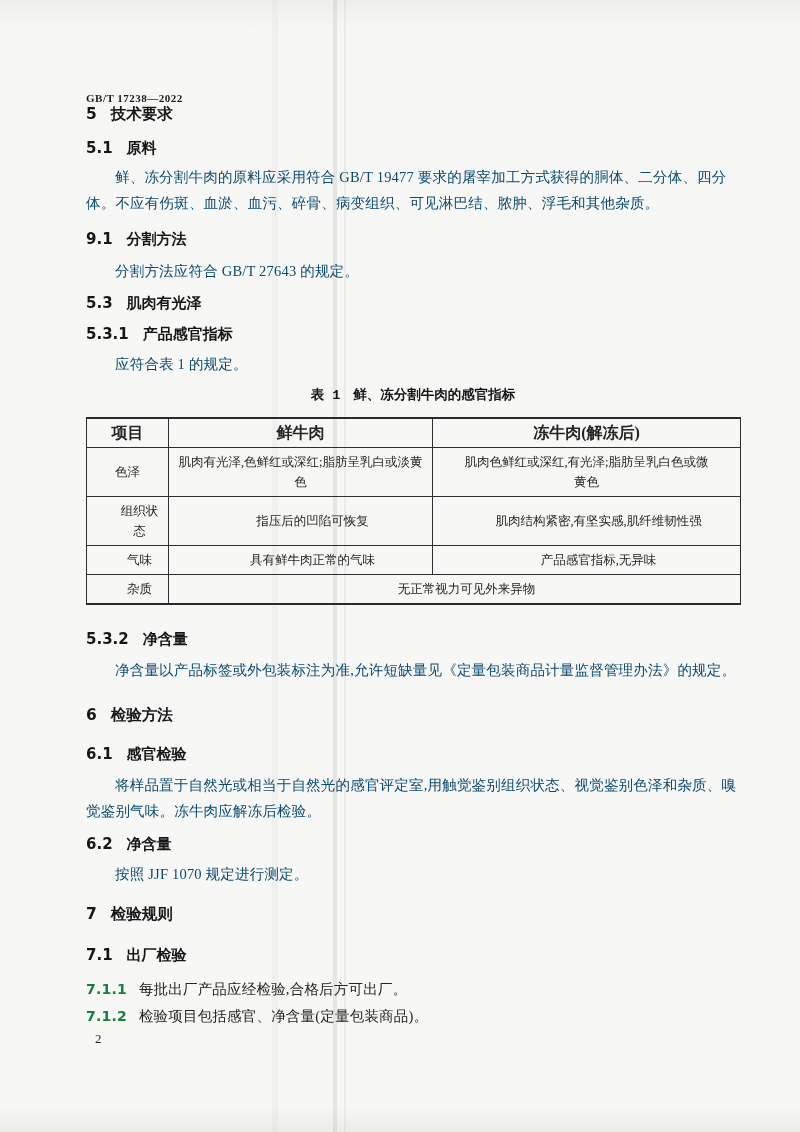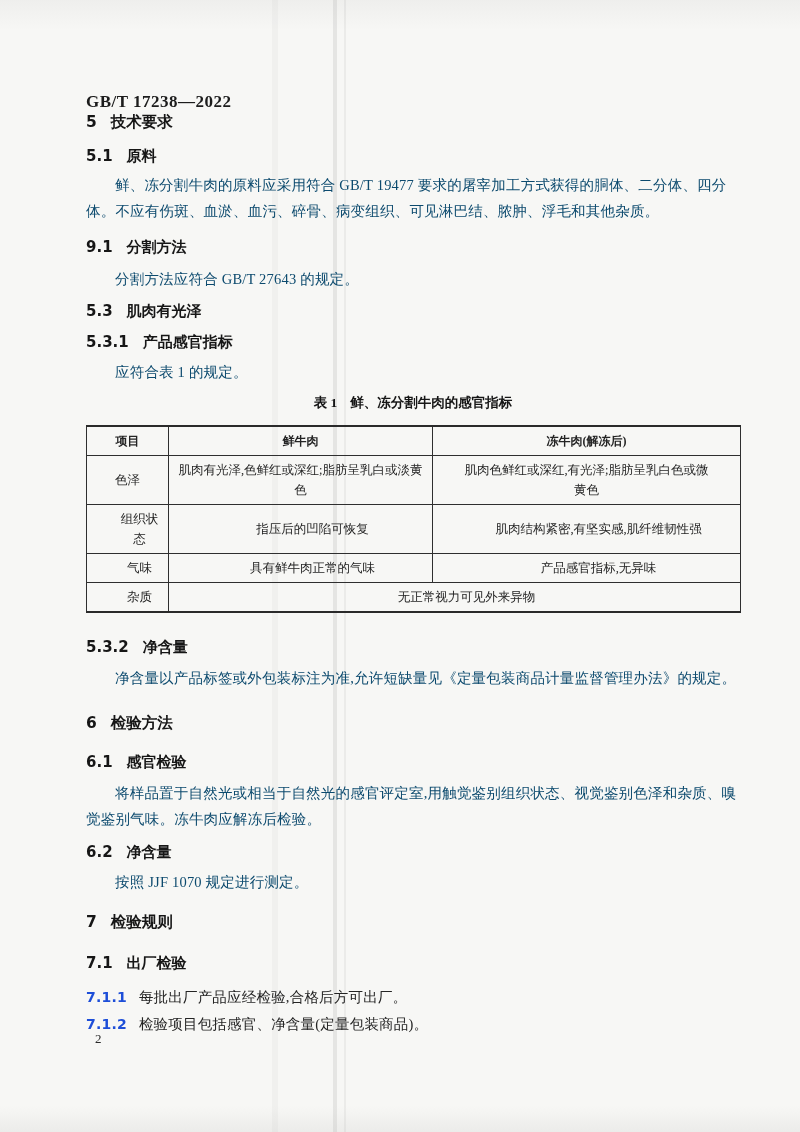--- a/index.html
+++ b/index.html
@@ -22,21 +22,21 @@
   .streak.s3 { left:272px; width:6px; background:rgba(170,170,170,.08); }
   .shade-top { position:absolute; top:0; left:0; width:100%; height:30px;
     background:linear-gradient(to bottom, rgba(200,200,198,.18), rgba(200,200,198,0)); pointer-events:none; }
   .shade-bottom { position:absolute; bottom:0; left:0; width:100%; height:26px;
     background:linear-gradient(to top, rgba(190,190,188,.20), rgba(190,190,188,0)); pointer-events:none; }
 
   .content { position:absolute; left:86px; top:0; width:654px; }
 
   .doc-code {
     margin-top:92px;
-    font-size:17px; font-weight:bold; letter-spacing:.5px;
+    font-size:11px; font-weight:bold; letter-spacing:.5px;
     color:#1c1c1c;
     font-family:"Liberation Serif","DejaVu Serif",serif;
   }
 
   .hd {
     font-family:"DejaVu Sans","Liberation Sans",sans-serif;
     font-weight:bold; color:#161616; font-size:15px; line-height:20px;
   }
   .hd .t { margin-left:14px; }
   .h-lv1 { font-size:15.5px; }
@@ -64,45 +64,45 @@
   .mt-p61   { margin-top:8px; }
   .mt-h62   { margin-top:10px; }
   .mt-p62   { margin-top:7px; }
   .mt-h7    { margin-top:17px; }
   .mt-h71   { margin-top:21px; }
   .mt-c711  { margin-top:11px; }
   .mt-c712  { margin-top:1px; }
 
   .caption {
     text-align:center;
-    font-family:Liberation Serif, serif;
+    font-family:Liberation Mono, monospace;
     font-weight:bold; font-size:13.5px; color:#161616;
   }
   .caption .t { margin-left:13px; }
 
   table.t1 {
     width:654px; border-collapse:collapse; table-layout:fixed;
     border-top:2px solid #2a2a2a; border-bottom:2px solid #2a2a2a;
     border-left:1px solid #2a2a2a; border-right:1px solid #2a2a2a;
     font-size:12.5px; color:#242424;
   }
   table.t1 th, table.t1 td {
     border:1px solid #2f2f2f;
     text-align:center; vertical-align:middle;
     padding:4px 6px; line-height:20px; font-weight:normal;
   }
-  table.t1 th { height:28px; font-weight:bold; font-size:12px; }
+  table.t1 th { height:28px; font-weight:bold; font-size:16px; }
   table.t1 .row-tall td { height:48px; }
   table.t1 .row-std td  { height:26px;padding-left:30px; }
   .cellwrap { display:inline-block; max-width:250px; line-height:20px; }
 
   .clause { font-size:14.5px; line-height:26px; color:#242424; letter-spacing:.2px; }
   .clause .num {
     font-family:"DejaVu Sans","Liberation Sans",sans-serif;
-    font-weight:bold; color:#1d4ed8; margin-right:12px; font-size:14px;
+    font-weight:bold; color:#15803d; margin-right:12px; font-size:14px;
   }
 
   .page-number {
     position:absolute; left:95px; top:1031px;
     font-size:13px; color:#2a2a2a;
   }
 </style>
 </head>
 <body>
 

